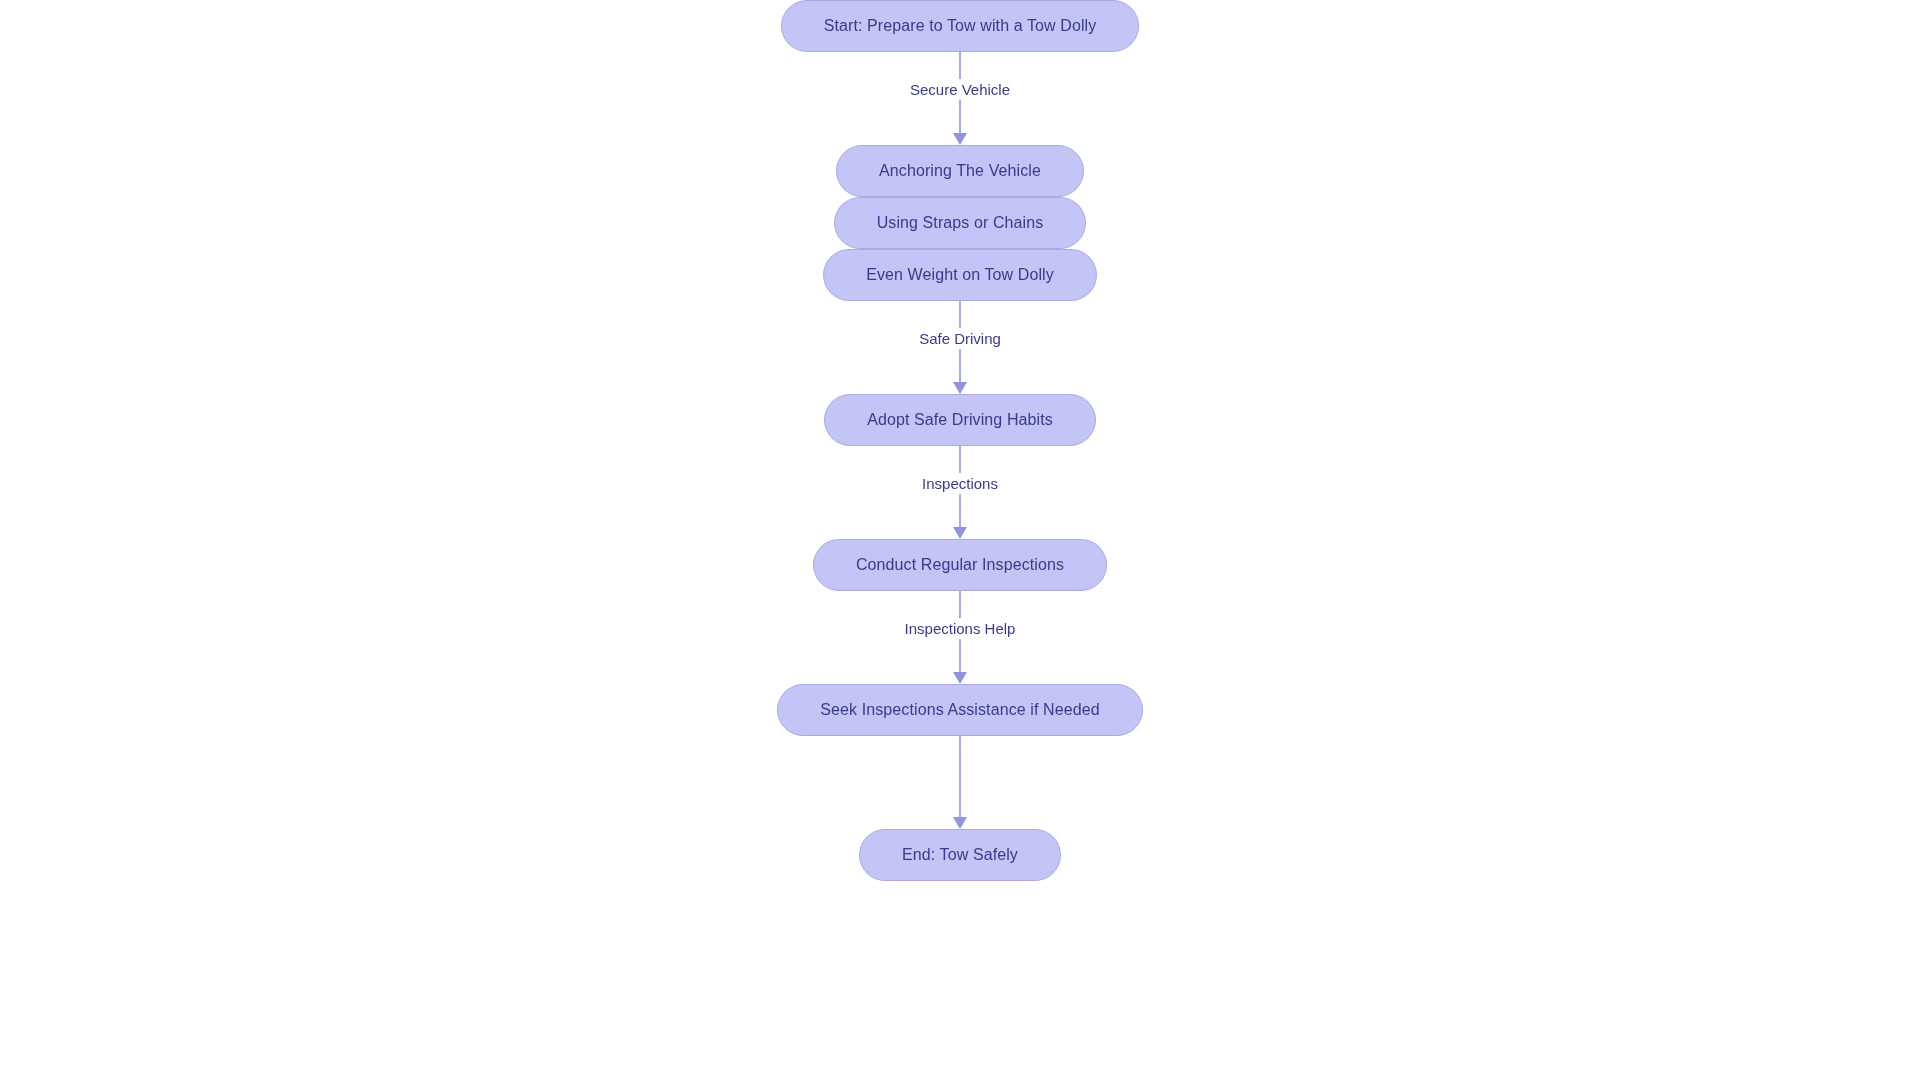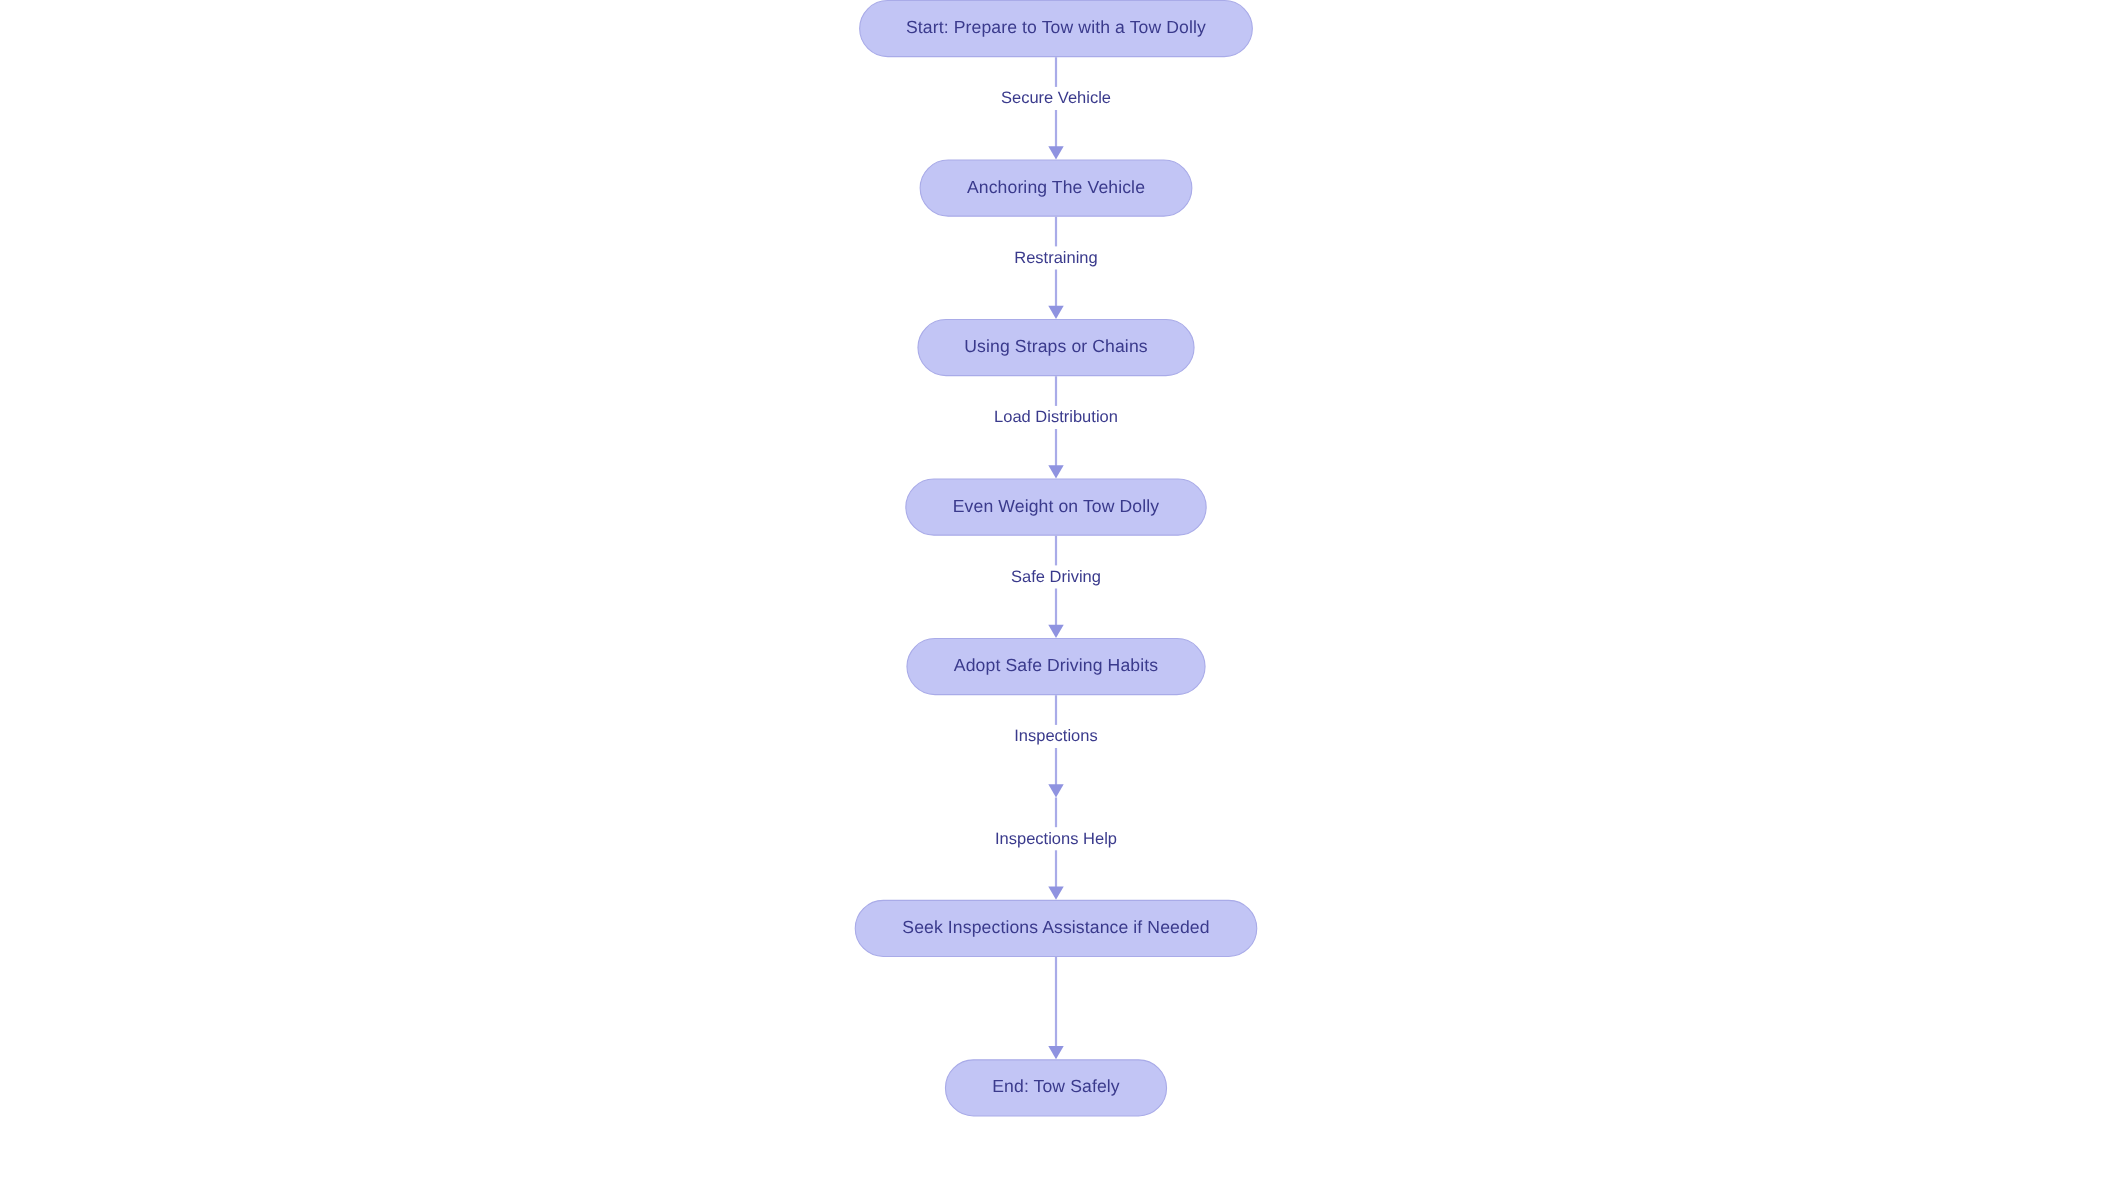--- a/index.html
+++ b/index.html
@@ -102,35 +102,25 @@
   <div class="connector">
     <div class="line"></div>
     <div class="arrowhead"></div>
     <span class="edge-label">Secure Vehicle</span>
   </div>
 
   <div class="node">
     <span class="node-label">Anchoring The Vehicle</span>
   </div>
 
-  <div class="connector">
-    <div class="line"></div>
-    <div class="arrowhead"></div>
-    <span class="edge-label">Restraining</span>
-  </div>
 
   <div class="node">
     <span class="node-label">Using Straps or Chains</span>
   </div>
 
-  <div class="connector">
-    <div class="line"></div>
-    <div class="arrowhead"></div>
-    <span class="edge-label">Load Distribution</span>
-  </div>
 
   <div class="node">
     <span class="node-label">Even Weight on Tow Dolly</span>
   </div>
 
   <div class="connector">
     <div class="line"></div>
     <div class="arrowhead"></div>
     <span class="edge-label">Safe Driving</span>
   </div>
@@ -138,20 +128,23 @@
   <div class="node">
     <span class="node-label">Adopt Safe Driving Habits</span>
   </div>
 
   <div class="connector">
     <div class="line"></div>
     <div class="arrowhead"></div>
     <span class="edge-label">Inspections</span>
   </div>
 
+  <div class="node">
+    <span class="node-label">Conduct Regular Inspections</span>
+  </div>
 
   <div class="connector">
     <div class="line"></div>
     <div class="arrowhead"></div>
     <span class="edge-label">Inspections Help</span>
   </div>
 
   <div class="node">
     <span class="node-label">Seek Inspections Assistance if Needed</span>
   </div>

